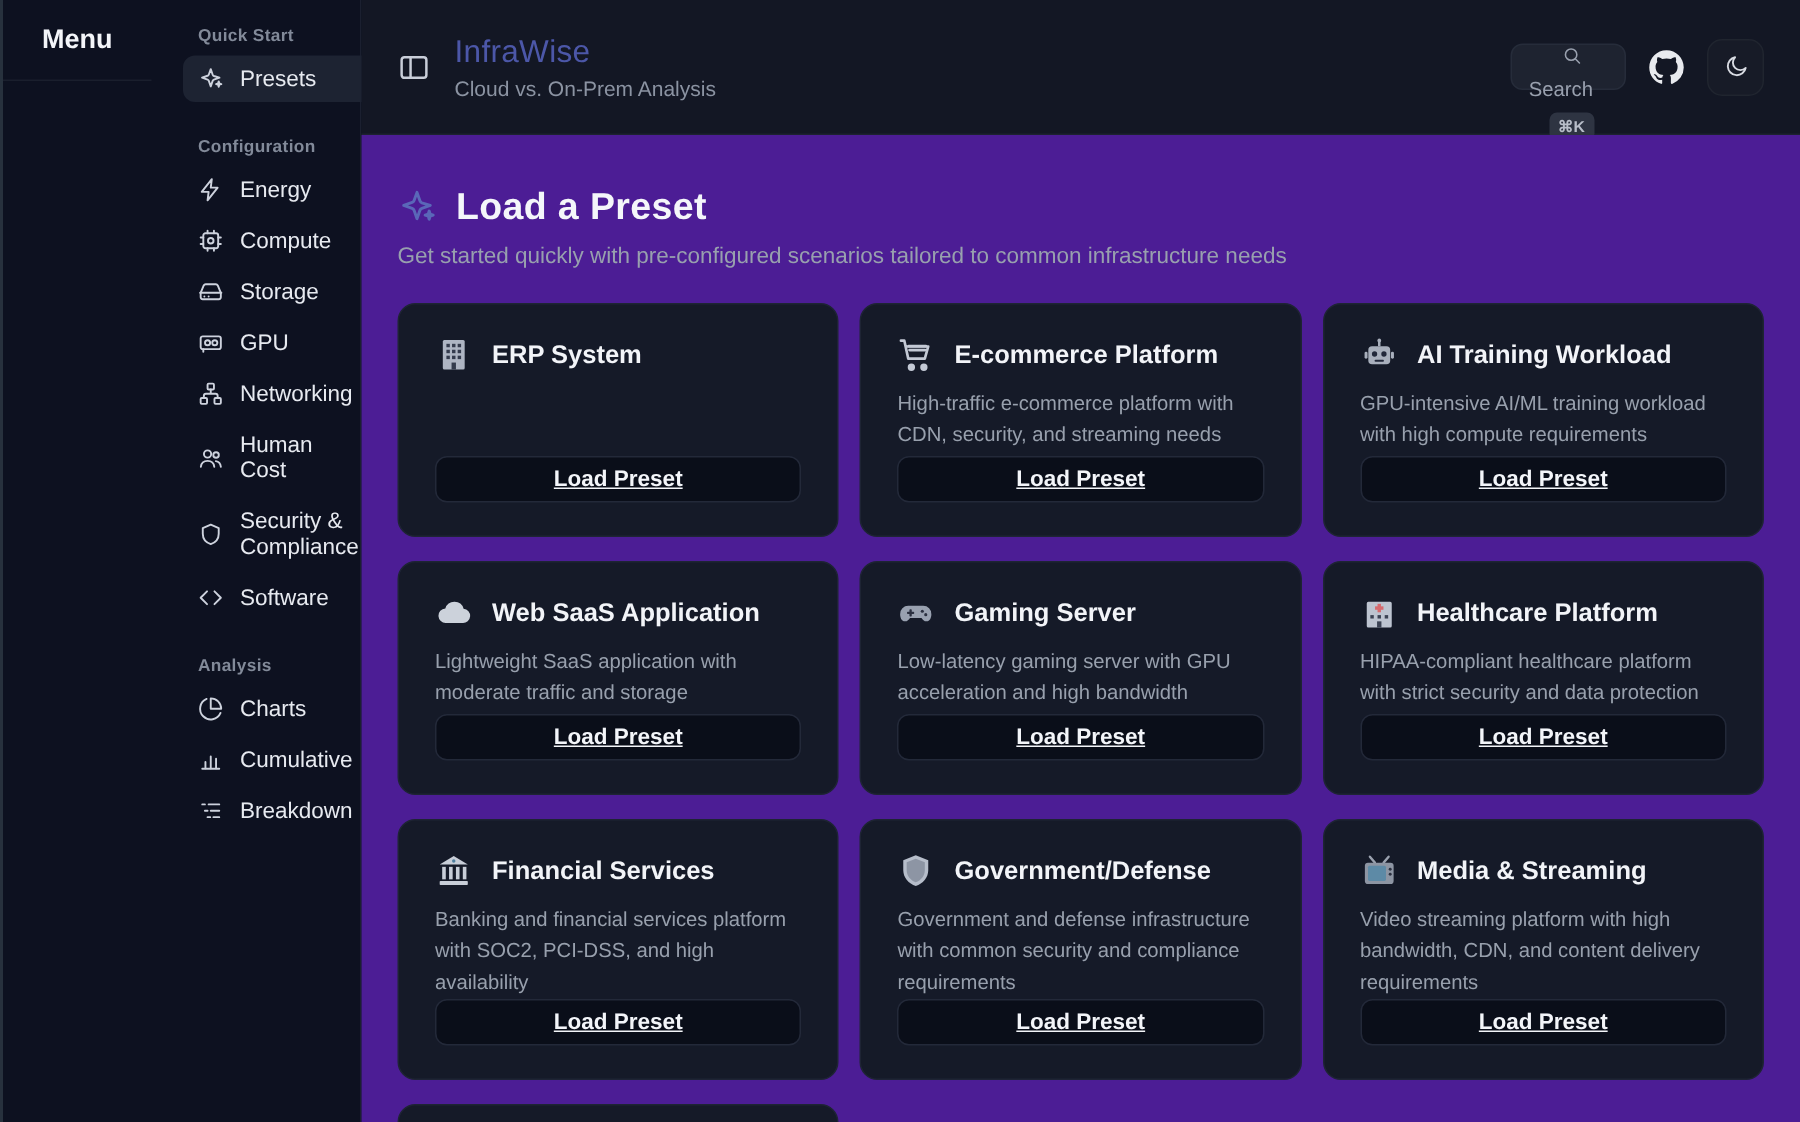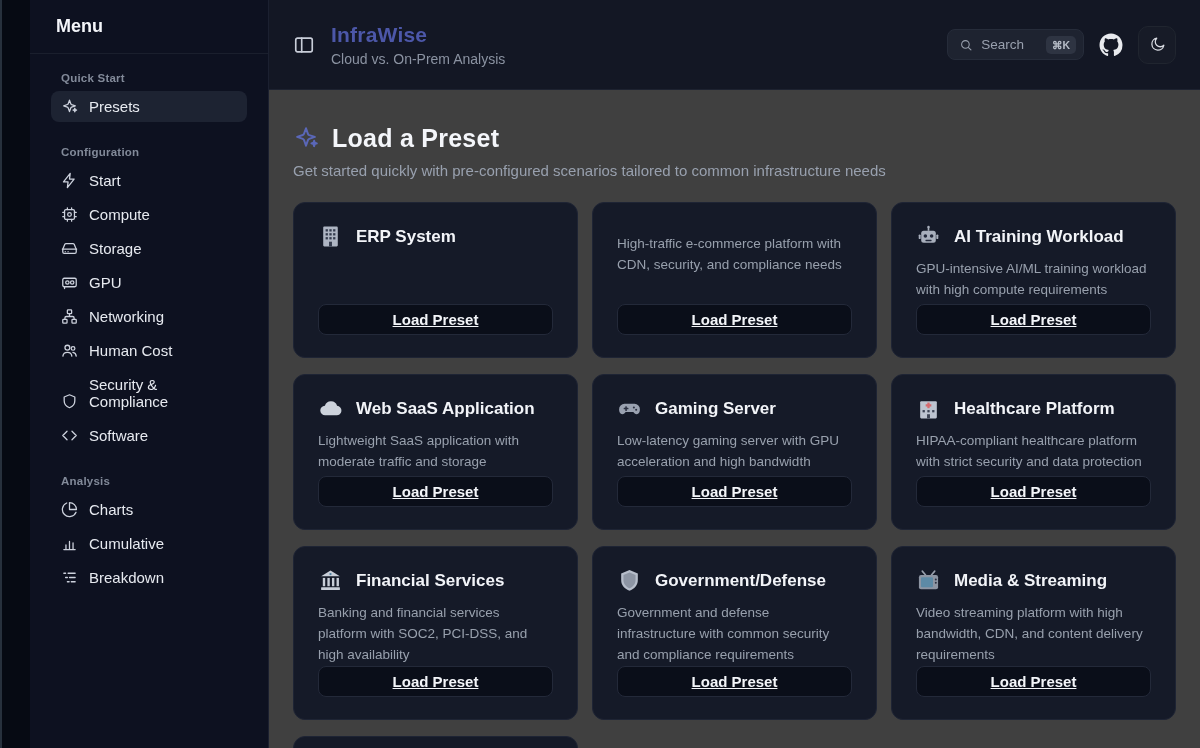--- a/index.html
+++ b/index.html
@@ -1,54 +1,54 @@
 <!DOCTYPE html>
 <html><head>
 <meta charset="utf-8">
 <style>
   * { margin:0; padding:0; box-sizing:border-box; }
   html,body { width:1200px; height:748px; overflow:hidden; }
   body { font-family:"Liberation Sans", sans-serif; background:#060a13; color:#e9ebf0; }
   .app { display:flex; width:1200px; height:748px; border-left:2px solid #27313d; }
 
   
-  .sidebar { width:239px; min-width:239px; background:#0d1120; border-right:1px solid #1b2030; display:flex; flex-direction:column;margin-left:28px; }
+  .sidebar { width:239px; min-width:239px; background:#0d1120; border-right:1px solid #1b2030; display:flex; flex-direction:row; }
   .sidebar-header { height:54px; border-bottom:1px solid #1a1f2d; display:flex; align-items:center; padding:0 26px; }
   .sidebar-title { font-size:18px; font-weight:700; color:#f3f5f9; }
   .sidebar-body { padding:14px 21px 0; }
   .nav-section { margin-bottom:20px; }
   .section-label { display:block; color:#828a99; font-size:11.5px; font-weight:700; padding:4px 10px 7px; letter-spacing:.02em; }
-  .nav-item { display:flex; align-items:flex-end; gap:11px; padding:7px 10px; margin-bottom:3px; border-radius:8px; color:#e7eaf0; font-size:15px; cursor:pointer; }
+  .nav-item { display:flex; align-items:center; gap:11px; padding:7px 10px; margin-bottom:3px; border-radius:8px; color:#e7eaf0; font-size:15px; cursor:pointer; }
   .nav-item.active { background:#1d2332; }
   .nav-item .nav-icon { width:17px; height:17px; color:#cdd2dd; flex:0 0 17px; display:flex; }
   .nav-item .nav-icon svg { width:17px; height:17px; }
 
   
   .right-col { flex:1; display:flex; flex-direction:column; }
 
   
   .header { height:90px; background:#131724; border-bottom:1px solid #1d2230; display:flex; align-items:center; padding:0 24px; }
   .panel-toggle { width:22px; height:22px; color:#c9ced9; background:none; border:none; cursor:pointer; display:flex; }
   .panel-toggle svg { width:22px; height:22px; }
   .brand-block { margin-left:16px; }
-  .brand-title { font-size:21px; font-weight:700; color:#4c57a8; letter-spacing:.01em; }
+  .brand-title { font-size:21px; font-weight:400; color:#4c57a8; letter-spacing:.01em; }
   .brand-subtitle { font-size:14px; color:#8b93a2; margin-top:4px; }
   .header-right { margin-left:auto; display:flex; align-items:center; gap:15px; }
-  .search-pill { display:flex; align-items:center; gap:8px; height:31px; padding:0 7px 0 11px; background:#1e2330; border:1px solid #262c3a; border-radius:8px; cursor:pointer; }
+  .search-pill { display:flex; align-items:center; gap:8px; height:31px; padding:0 7px 0 11px; background:#1e2330; border:1px solid #262c3a; border-radius:8px; cursor:pointer;flex-direction:column; }
   .search-pill .search-icon { width:14px; height:14px; color:#99a0ae; display:flex; }
   .search-pill .search-icon svg { width:14px; height:14px; }
   .search-text { font-size:13.5px; color:#99a0ae; padding-right:14px; }
   .kbd-badge { background:#2e3442; color:#b8bec9; font-size:10.5px; font-weight:600; border-radius:5px; padding:3px 6px; }
   .github-btn { background:none; border:none; width:24px; height:24px; color:#e8eaee; cursor:pointer; display:flex; }
   .github-btn svg { width:24px; height:24px; }
   .theme-btn { width:38px; height:38px; background:#171b27; border:1px solid #20252f; border-radius:10px; color:#d8dbe2; cursor:pointer; display:flex; align-items:center; justify-content:center; }
   .theme-btn svg { width:17px; height:17px; }
 
   
-  .main { flex:1; overflow:hidden; padding:33px 24px 0; background:#404040; }
+  .main { flex:1; overflow:hidden; padding:33px 24px 0; background:#4c1d95; }
   .page-heading-row { display:flex; align-items:center; gap:13px; height:30px; }
   .heading-icon { width:26px; height:26px; color:#5a67b8; display:flex; }
   .heading-icon svg { width:26px; height:26px; }
   .page-title { font-size:25px; font-weight:800; color:#f4f6fa; letter-spacing:.01em; }
   .page-subtitle { margin-top:9px; font-size:15px; color:#98a0ae; }
 
   .preset-grid { margin-top:23px; display:grid; grid-template-columns:repeat(3, 1fr); column-gap:14px; row-gap:16px; }
   .preset-card { background:#151a28; border:1px solid #1e2434; border-radius:12px; padding:21px 24px 22px; display:flex; flex-direction:column; min-height:156px; }
   .card-title-row { display:flex; align-items:center; gap:13px; }
   .card-emoji { width:25px; height:25px; display:flex; }
@@ -81,21 +81,21 @@
           </div>
         </div>
         <div class="nav-section">
           <span class="section-label">Configuration</span>
           <div class="nav-item">
             <span class="nav-icon">
               <svg viewBox="0 0 24 24" fill="none" stroke="currentColor" stroke-width="1.8" stroke-linecap="round" stroke-linejoin="round">
                 <path d="M13 2 3.5 14H10l-1 8 9.5-12H12l1-8z"></path>
               </svg>
             </span>
-            <span>Start</span>
+            <span>Energy</span>
           </div>
           <div class="nav-item">
             <span class="nav-icon">
               <svg viewBox="0 0 24 24" fill="none" stroke="currentColor" stroke-width="1.8" stroke-linecap="round" stroke-linejoin="round">
                 <rect x="5" y="5" width="14" height="14" rx="2"></rect>
                 <circle cx="12" cy="12" r="2.6"></circle>
                 <path d="M9 2.5V5M15 2.5V5M9 19v2.5M15 19v2.5M2.5 9H5M2.5 15H5M19 9h2.5M19 15h2.5"></path>
               </svg>
             </span>
             <span>Compute</span>
@@ -261,21 +261,32 @@
                     <rect x="14.5" y="12.6" width="2.2" height="2.2"></rect>
                     <rect x="10.6" y="17" width="2.8" height="4.5"></rect>
                   </g>
                 </svg>
               </span>
               <h3 class="card-title">ERP System</h3>
             </div>
             <button class="load-btn">Load Preset</button>
           </div>
           <div class="preset-card">
-            <p class="card-desc">High-traffic e-commerce platform with CDN, security, and compliance needs</p>
+            <div class="card-title-row">
+              <span class="card-emoji">
+                <svg viewBox="0 0 24 24" fill="none" stroke="#c3c9d5" stroke-width="1.7" stroke-linecap="round" stroke-linejoin="round">
+                  <circle cx="9.2" cy="20" r="1.5" fill="#c3c9d5"></circle>
+                  <circle cx="17.2" cy="20" r="1.5" fill="#c3c9d5"></circle>
+                  <path d="M2.5 3h2.2l2.5 11.5h10.6l2.2-7.8H6.2"></path>
+                  <path d="M7.5 6.5h11M8 9h10"></path>
+                </svg>
+              </span>
+              <h3 class="card-title">E-commerce Platform</h3>
+            </div>
+            <p class="card-desc">High-traffic e-commerce platform with CDN, security, and streaming needs</p>
             <button class="load-btn">Load Preset</button>
           </div>
           <div class="preset-card">
             <div class="card-title-row">
               <span class="card-emoji">
                 <svg viewBox="0 0 24 24">
                   <path d="M12 3v3.5" stroke="#a8afbc" stroke-width="1.6"></path>
                   <circle cx="12" cy="2.8" r="1.2" fill="#a8afbc"></circle>
                   <rect x="5" y="6.5" width="14" height="11.5" rx="2.4" fill="#a8afbc"></rect>
                   <rect x="2.6" y="10" width="1.9" height="4.5" rx=".9" fill="#a8afbc"></rect>

